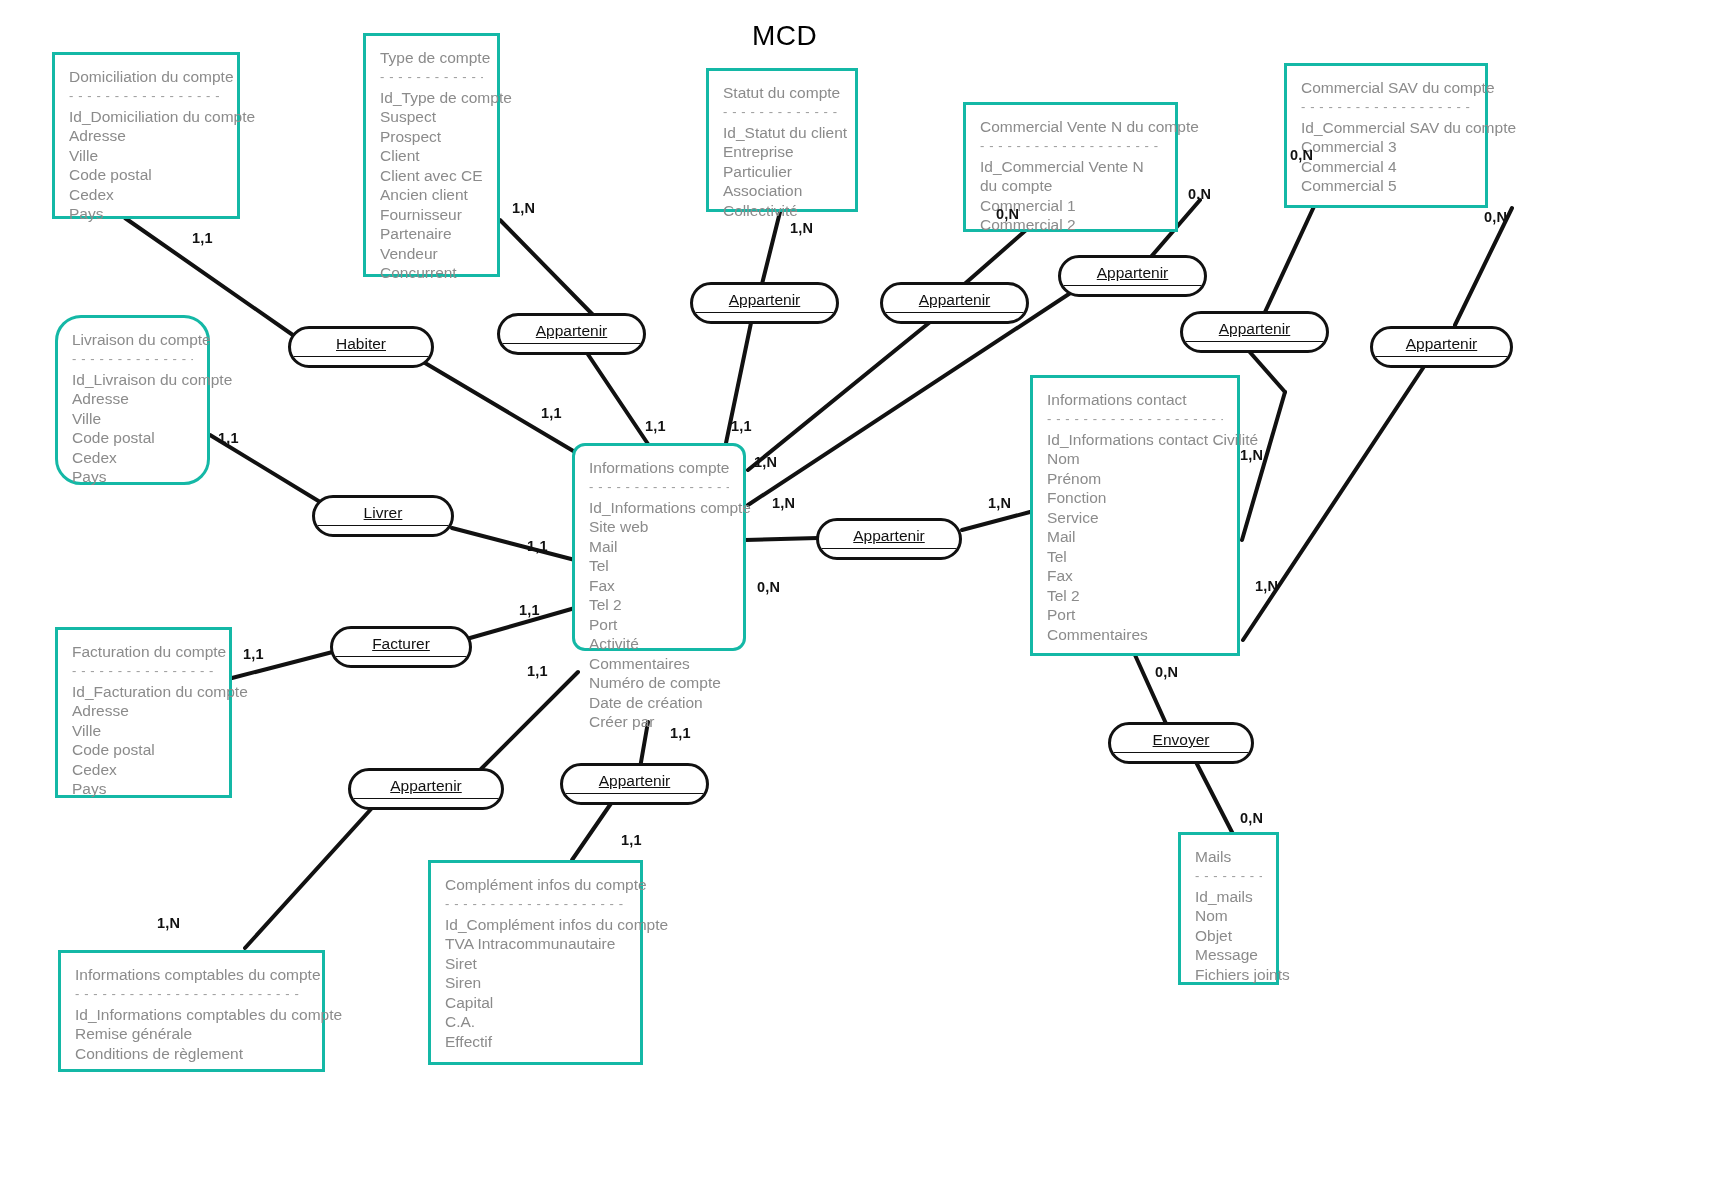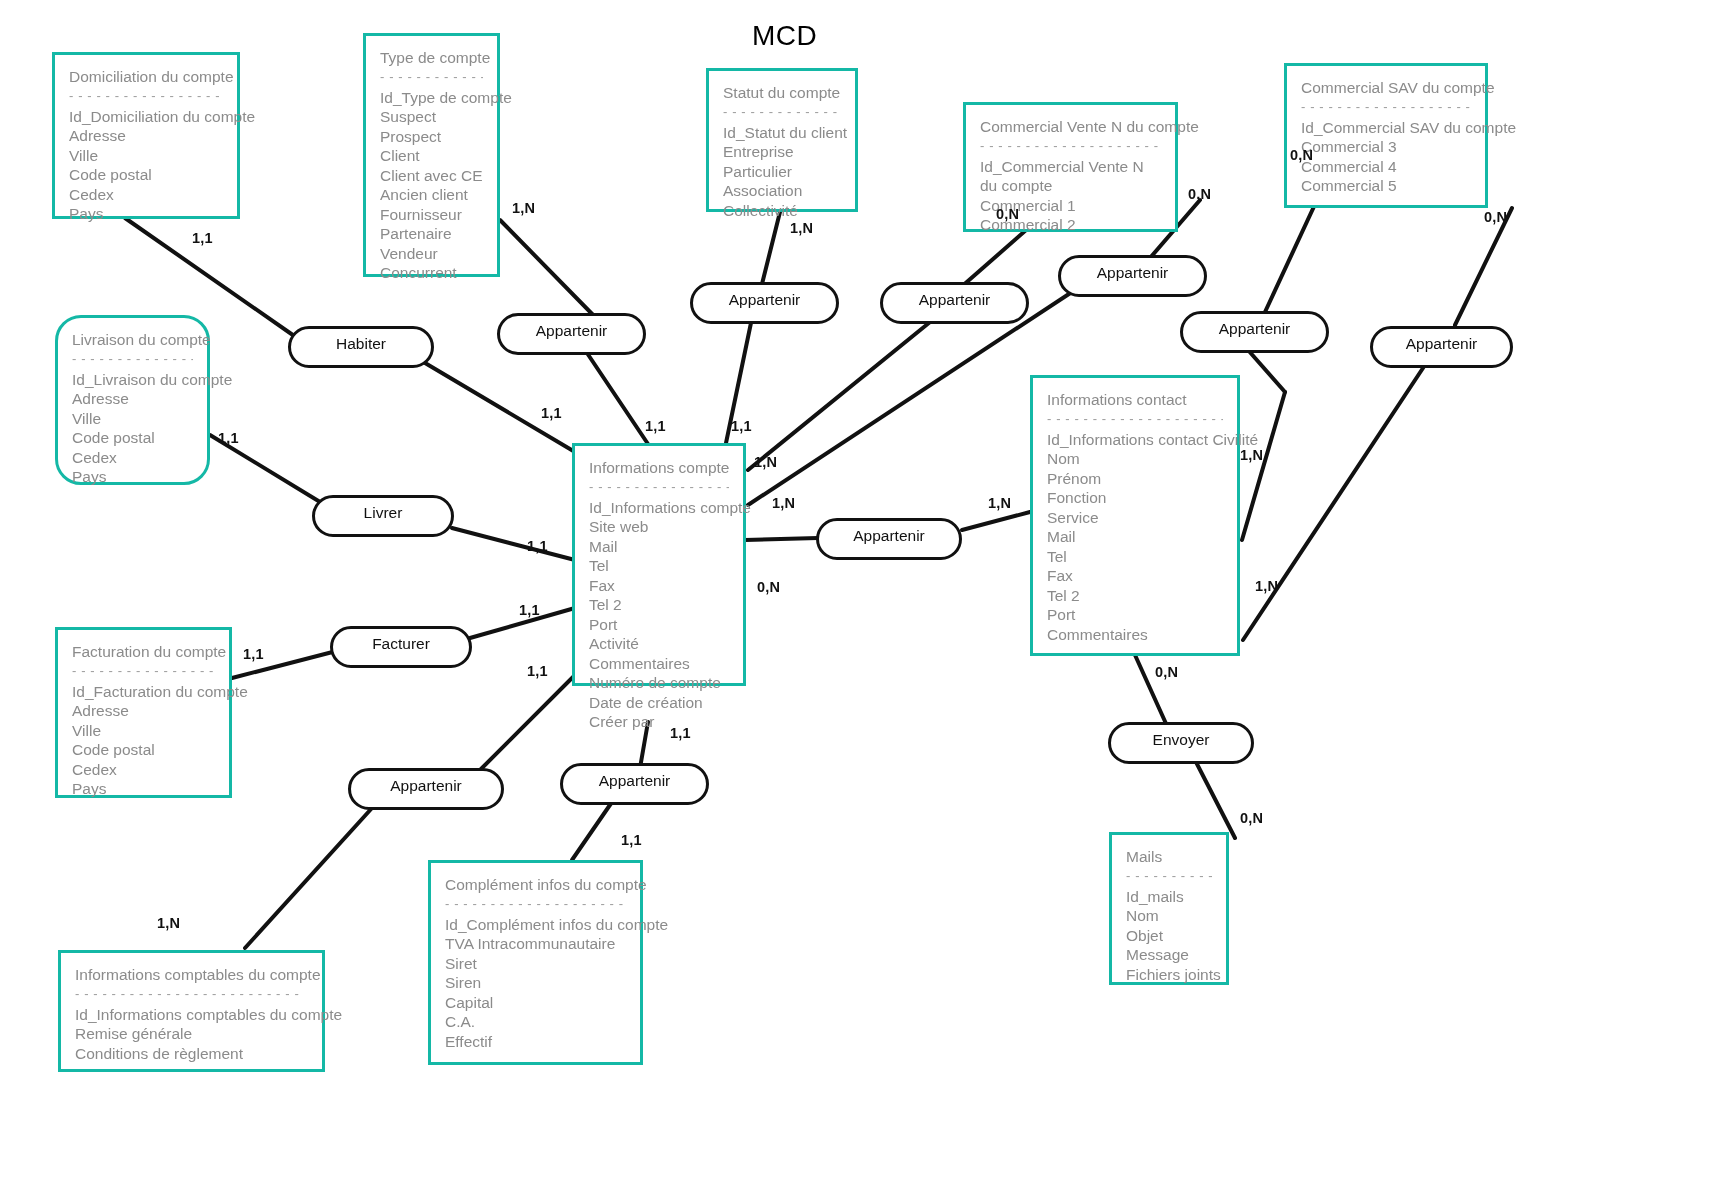--- a/index.html
+++ b/index.html
@@ -71,22 +71,23 @@
     flex-direction: column;
     align-items: stretch;
     justify-content: flex-start;
     overflow: hidden;
   }
   .relation .rel-label {
     text-align: center;
     font-size: 15.5px;
     color: #111;
     line-height: 1;
-    padding: 7px 10px 16px 10px;
-    white-space: nowrap;
+    padding: 7px 10px 4px 10px;
+    white-space: nowrap;
+    text-decoration: underline;
   }
   .relation .rel-divider {
     border-top: 1.6px solid #111;
     width: 100%;
     flex: 1 1 auto;
   }
 
   
   .card {
     position: absolute;
@@ -218,21 +219,21 @@
     <div class="ent-title">Facturation du compte</div>
     <div class="ent-sep">- - - - - - - - - - - - - - - - - - - - - - - - -</div>
     <div class="attr">Id_Facturation du compte</div>
     <div class="attr">Adresse</div>
     <div class="attr">Ville</div>
     <div class="attr">Code postal</div>
     <div class="attr">Cedex</div>
     <div class="attr">Pays</div>
   </div>
 
-  <div class="entity" style="left:572px; top:443px; width:174px; height:243px;">
+  <div class="entity" style="left:572px; top:443px; width:174px; height:208px;border-radius:13px;">
     <div class="ent-title">Informations compte</div>
     <div class="ent-sep">- - - - - - - - - - - - - - - - - - - - - - - - -</div>
     <div class="attr">Id_Informations compte</div>
     <div class="attr">Site web</div>
     <div class="attr">Mail</div>
     <div class="attr">Tel</div>
     <div class="attr">Fax</div>
     <div class="attr">Tel 2</div>
     <div class="attr">Port</div>
     <div class="attr">Activité</div>
@@ -271,21 +272,21 @@
     <div class="ent-sep">- - - - - - - - - - - - - - - - - - - - - - - - -</div>
     <div class="attr">Id_Complément infos du compte</div>
     <div class="attr">TVA Intracommunautaire</div>
     <div class="attr">Siret</div>
     <div class="attr">Siren</div>
     <div class="attr">Capital</div>
     <div class="attr">C.A.</div>
     <div class="attr">Effectif</div>
   </div>
 
-  <div class="entity" style="left:1109px; top:832px; width:120px; height:153px;">
+  <div class="entity" style="left:1178px; top:832px; width:101px; height:153px;">
     <div class="ent-title">Mails</div>
     <div class="ent-sep">- - - - - - - - - - - - - - - - - - - - - - - - -</div>
     <div class="attr">Id_mails</div>
     <div class="attr">Nom</div>
     <div class="attr">Objet</div>
     <div class="attr">Message</div>
     <div class="attr">Fichiers joints</div>
   </div>
 
   <div class="relation" style="left:288px; top:326px; width:146px; height:42px;">

